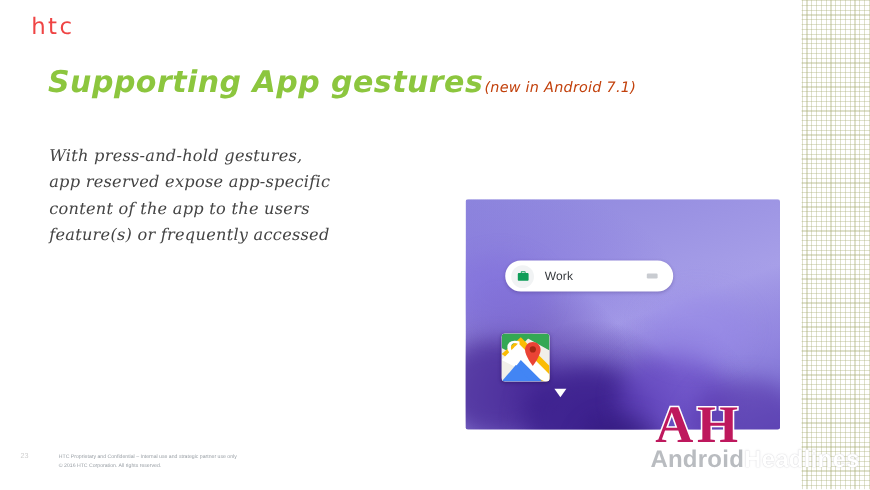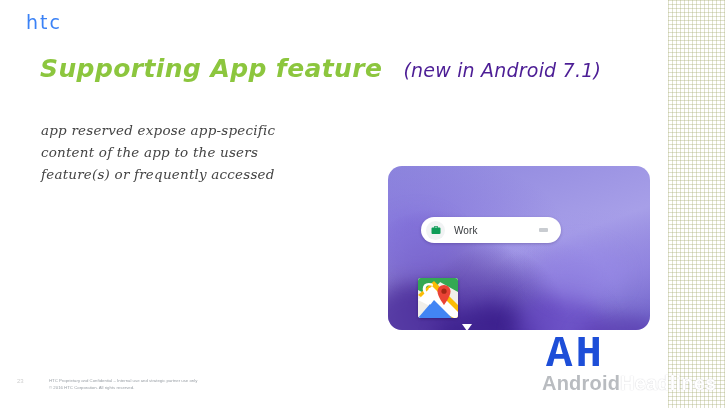--- a/index.html
+++ b/index.html
@@ -35,21 +35,21 @@
         rgba(255,255,255,0) 1px, rgba(255,255,255,0) 4px);
   }
 
   
   #htc-logo {
     position: absolute;
     left: 26px;
     top: 11px;
     font-size: 19px;
     letter-spacing: 2px;
-    color: #3b82f6;
+    color: #ef4444;
     font-weight: 400;
     font-family: "DejaVu Sans", sans-serif;
   }
 
   
   #title-row {
     position: absolute;
     left: 40px;
     top: 54px;
     display: flex;
@@ -59,24 +59,24 @@
   #title-main {
     font-family: "DejaVu Sans", sans-serif;
     font-size: 25px;
     font-weight: bold;
     font-style: italic;
     color: #8cc63e;
     letter-spacing: 0.4px;
   }
   #title-sub {
     font-family: "DejaVu Sans", sans-serif;
-    font-size: 19px;
+    font-size: 12px;
     font-style: italic;
-    color: #4c1d95;
-    margin-left: 21px;
+    color: #c2410c;
+    margin-left: 1px;
     letter-spacing: 0.2px;
   }
 
   
   #body-text {
     position: absolute;
     left: 41px;
     top: 119px;
     width: 310px;
     font-family: "DejaVu Serif", serif;
@@ -87,22 +87,22 @@
     letter-spacing: 0.2px;
   }
   #body-text div { white-space: nowrap; }
 
   
   #photo {
     position: absolute;
     left: 388px;
     top: 166px;
     width: 262px;
-    height: 164px;
-    border-radius: 14px;
+    height: 192px;
+    border-radius: 2px;
     overflow: hidden;
     background:
       radial-gradient(circle at 18% 82%, rgba(78,46,160,0.80) 0%, rgba(78,46,160,0) 36%),
       radial-gradient(circle at 40% 95%, rgba(62,34,145,0.85) 0%, rgba(62,34,145,0) 34%),
       radial-gradient(circle at 62% 88%, rgba(110,80,200,0.55) 0%, rgba(110,80,200,0) 32%),
       radial-gradient(ellipse at 8% 35%, rgba(120,100,215,0.50) 0%, rgba(120,100,215,0) 45%),
       radial-gradient(ellipse at 85% 60%, rgba(150,135,230,0.45) 0%, rgba(150,135,230,0) 40%),
       linear-gradient(160deg, #8d86dd 0%, #9b93e3 28%, #a79fe8 52%, #8f84dc 74%, #6a5cc4 100%);
   }
   
@@ -184,25 +184,25 @@
     position: absolute;
     left: 538px;
     top: 332px;
     width: 134px;
     height: 52px;
   }
   #ah-letters {
     position: absolute;
     left: 8px;
     top: 0;
-    font-family: Liberation Mono, monospace;
+    font-family: Liberation Serif, serif;
     font-weight: bold;
     font-size: 44px;
     line-height: 44px;
-    color: #1d4ed8;
+    color: #be185d;
     letter-spacing: 3px;
     -webkit-text-stroke: 2.5px #ffffff;
     paint-order: stroke fill;
   }
   #ah-word {
     position: absolute;
     left: 4px;
     top: 40px;
     font-family: "Liberation Sans", sans-serif;
     font-weight: bold;
@@ -236,25 +236,26 @@
 </head>
 <body>
 
 <div id="slide">
 
   <div id="deco-band"></div>
 
   <div id="htc-logo">htc</div>
 
   <div id="title-row">
-    <span id="title-main">Supporting App feature</span>
+    <span id="title-main">Supporting App gestures</span>
     <span id="title-sub">(new in Android 7.1)</span>
   </div>
 
   <div id="body-text">
+    <div>With press-and-hold gestures,</div>
     <div>app reserved expose app-specific</div>
     <div>content of the app to the users</div>
     <div>feature(s) or frequently accessed</div>
   </div>
 
   <div id="photo">
 
     <div class="petal" style="left:-22px; top:118px; width:96px; height:78px; background:rgba(70,40,150,0.72);"></div>
     <div class="petal" style="left:48px; top:140px; width:104px; height:82px; background:rgba(58,30,138,0.78);"></div>
     <div class="petal" style="left:128px; top:128px; width:90px; height:76px; background:rgba(104,72,196,0.62);"></div>

